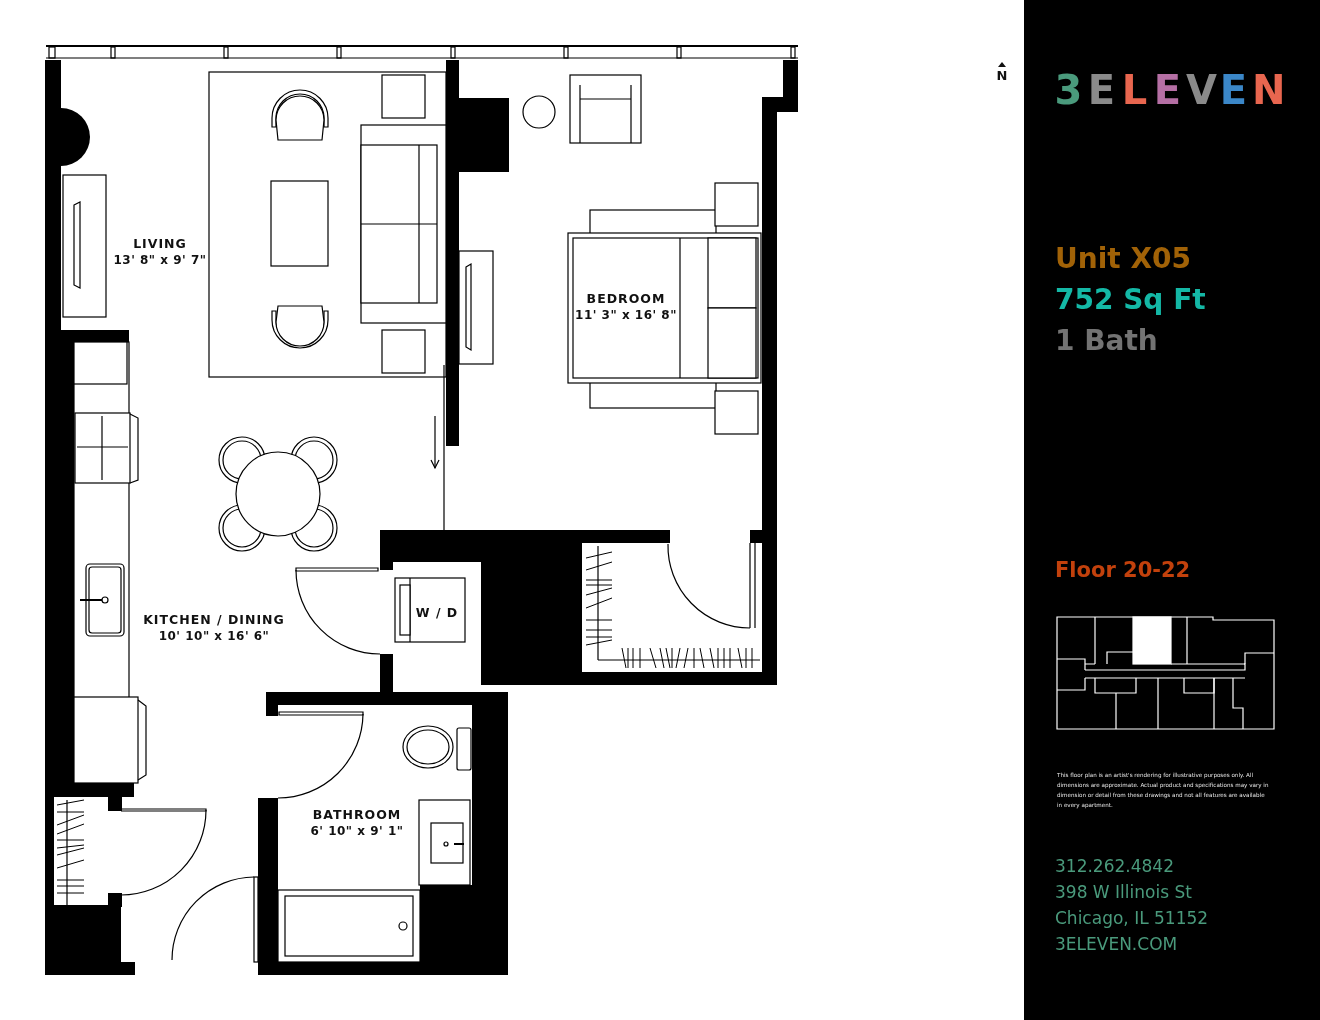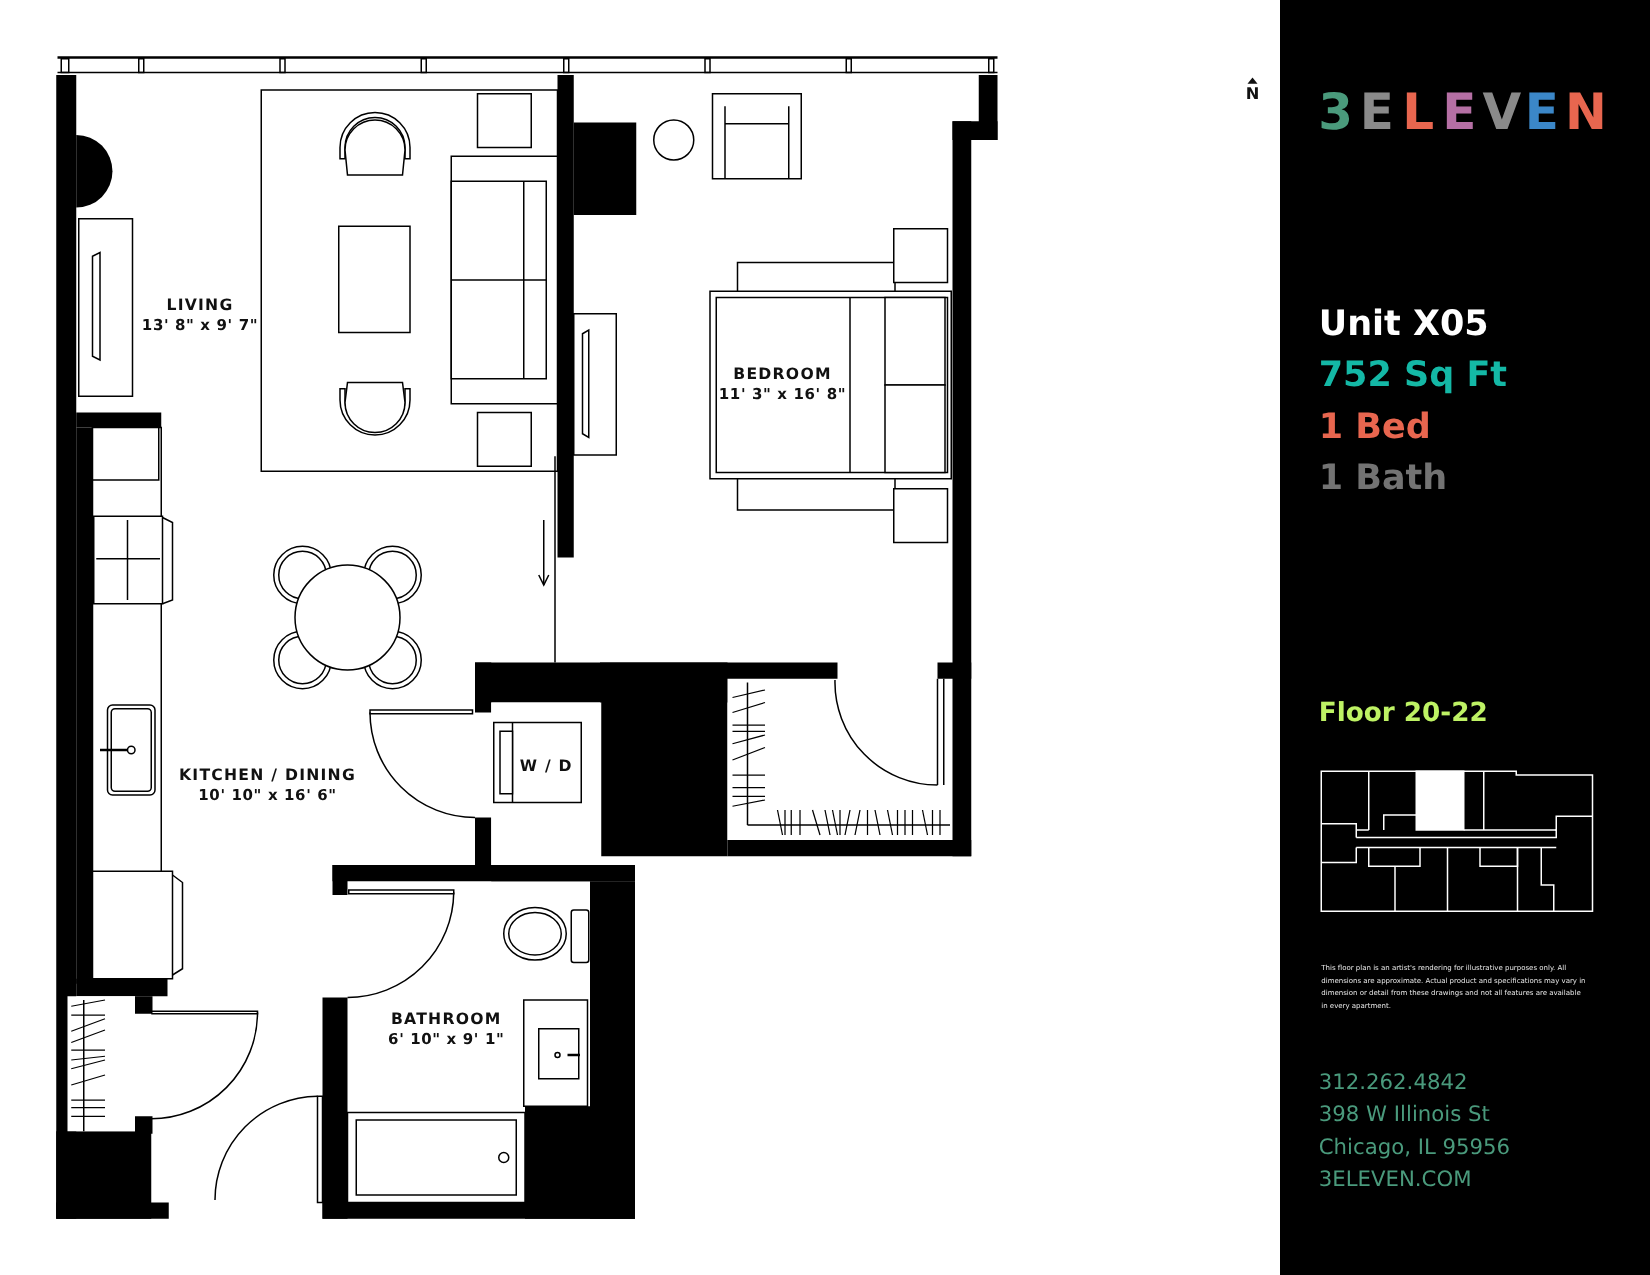--- a/index.html
+++ b/index.html
@@ -258,27 +258,26 @@
       <span style="color: rgb(74, 154, 124);">3</span>
       <span style="color: rgb(138, 138, 138);">E</span>
       <span style="color: rgb(232, 102, 79);">L</span>
       <span style="color: rgb(181, 111, 164);">E</span>
       <span style="color: rgb(138, 138, 138);">V</span>
       <span style="color: rgb(59, 135, 200);">E</span>
       <span style="color: rgb(232, 102, 79);">N</span>
     </div>
 
   <div class="unit-info">
-    <div style="color:#ffffff">Unit X05</div>
+    <div style="color:#a16207">Unit X05</div>
     <div style="color:#14b8a6">752 Sq Ft</div>
-    <div style="color:#e8664f">1 Bed</div>
     <div style="color:#737373">1 Bath</div>
   </div>
 
-  <div class="floor-label" style="color:#bef264">Floor 20-22</div>
+  <div class="floor-label" style="color:#c2410c">Floor 20-22</div>
 
   <svg id="keyplan" viewBox="0 0 220 116" xmlns="http://www.w3.org/2000/svg">
     <g stroke="#fff" stroke-width="1.2" fill="none">
       <path d="M1 2 L157 2 L157 5 L218 5 L218 114 L1 114 Z"></path>
       <rect x="77" y="2" width="38" height="47" fill="#fff"></rect>
       <line x1="39" y1="2" x2="39" y2="49"></line>
       <line x1="131" y1="2" x2="131" y2="49"></line>
       <path d="M51 49 L51 37 L77 37"></path>
       <path d="M1 44 L29 44 L29 55"></path>
       <path d="M29 55 L189 55 L189 49 L188 49"></path>
@@ -293,16 +292,16 @@
       <path d="M158 63 L158 114"></path>
       <path d="M177 63 L177 93 L187 93 L187 114"></path>
     </g>
   </svg>
 
   <div class="disclaimer">This floor plan is an artist's rendering for illustrative purposes only. All dimensions are approximate. Actual product and specifications may vary in dimension or detail from these drawings and not all features are available in every apartment.</div>
 
   <div class="contact" style="color:#4a9a7c">
     <div>312.262.4842</div>
     <div>398 W Illinois St</div>
-    <div>Chicago, IL 95956</div>
+    <div>Chicago, IL 51152</div>
     <div>3ELEVEN.COM</div>
   </div>
 </div>
 
 </body></html>

